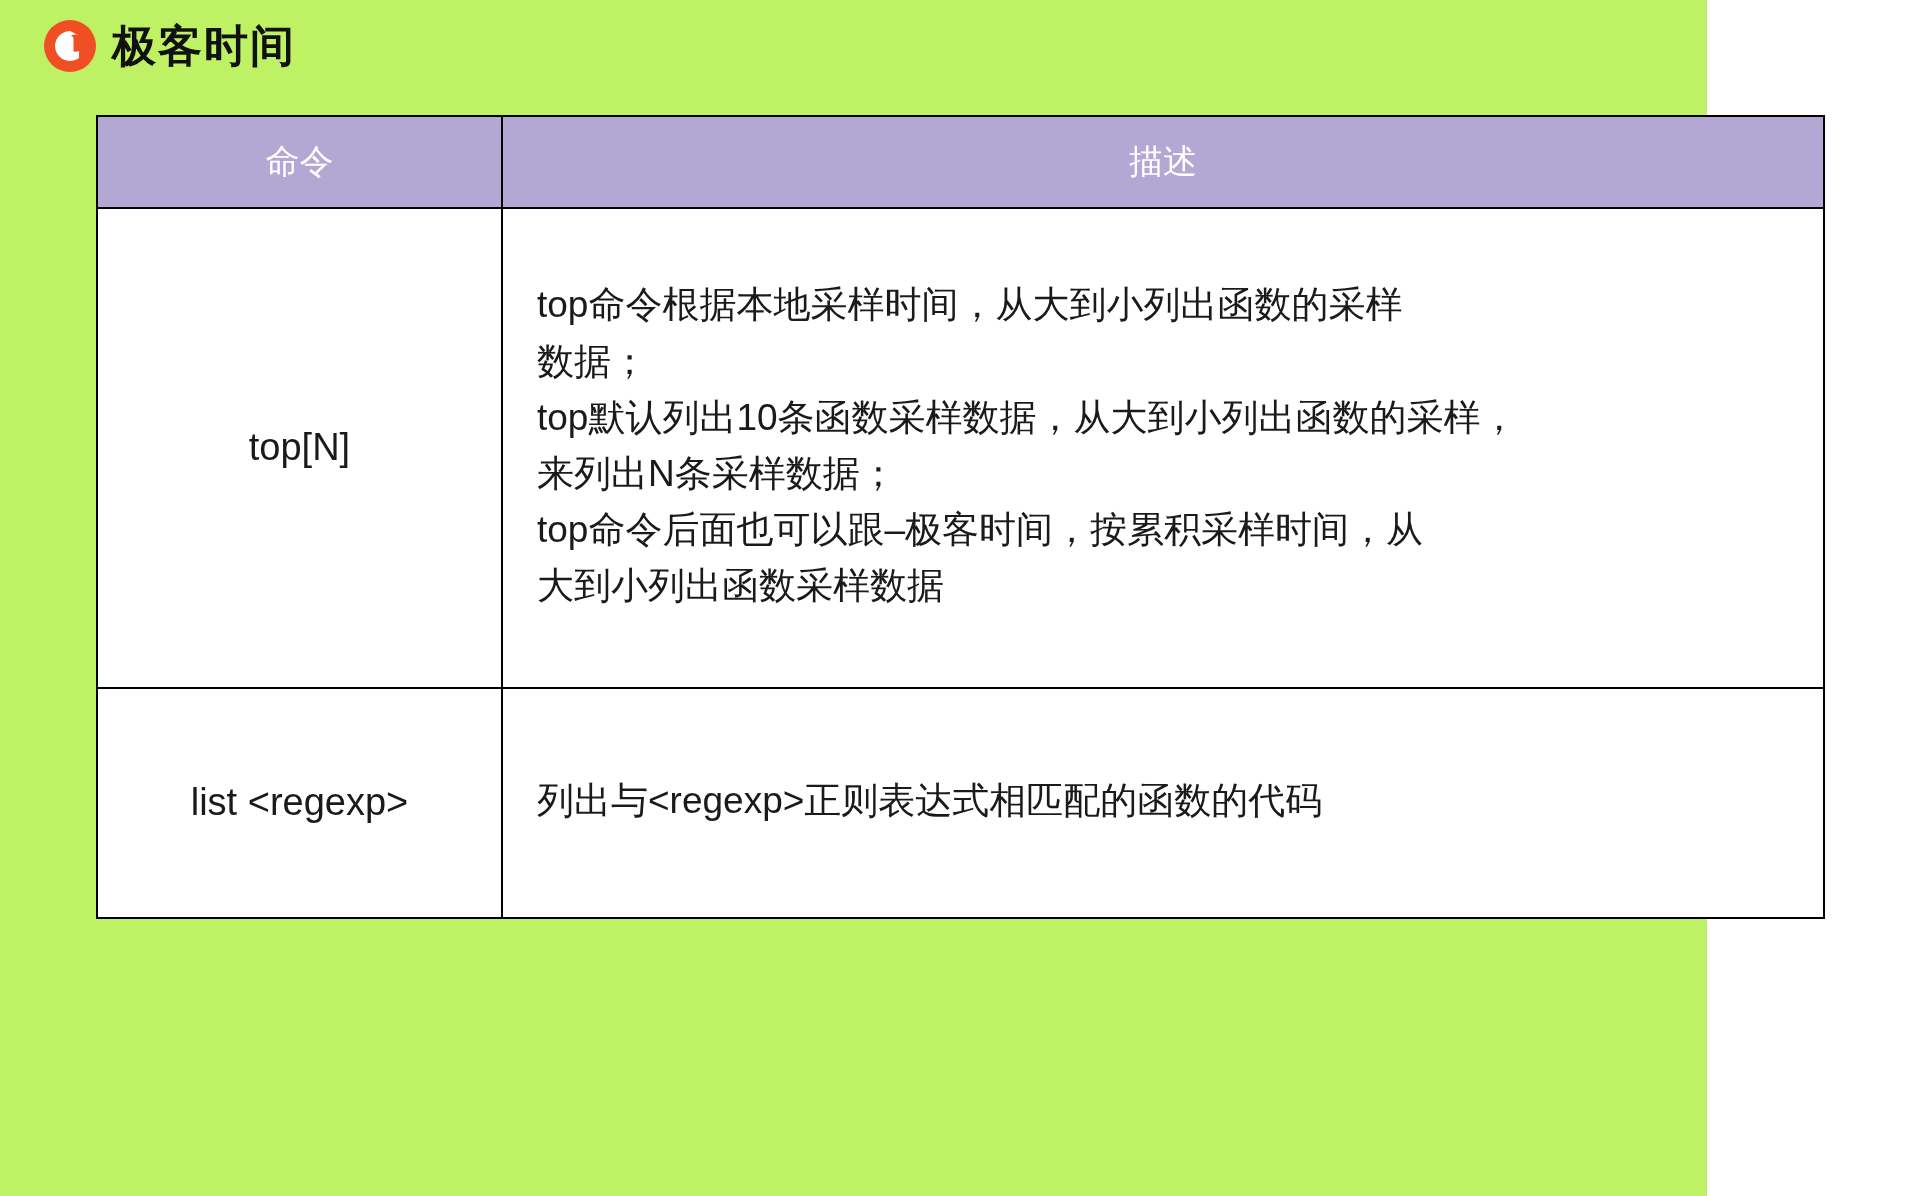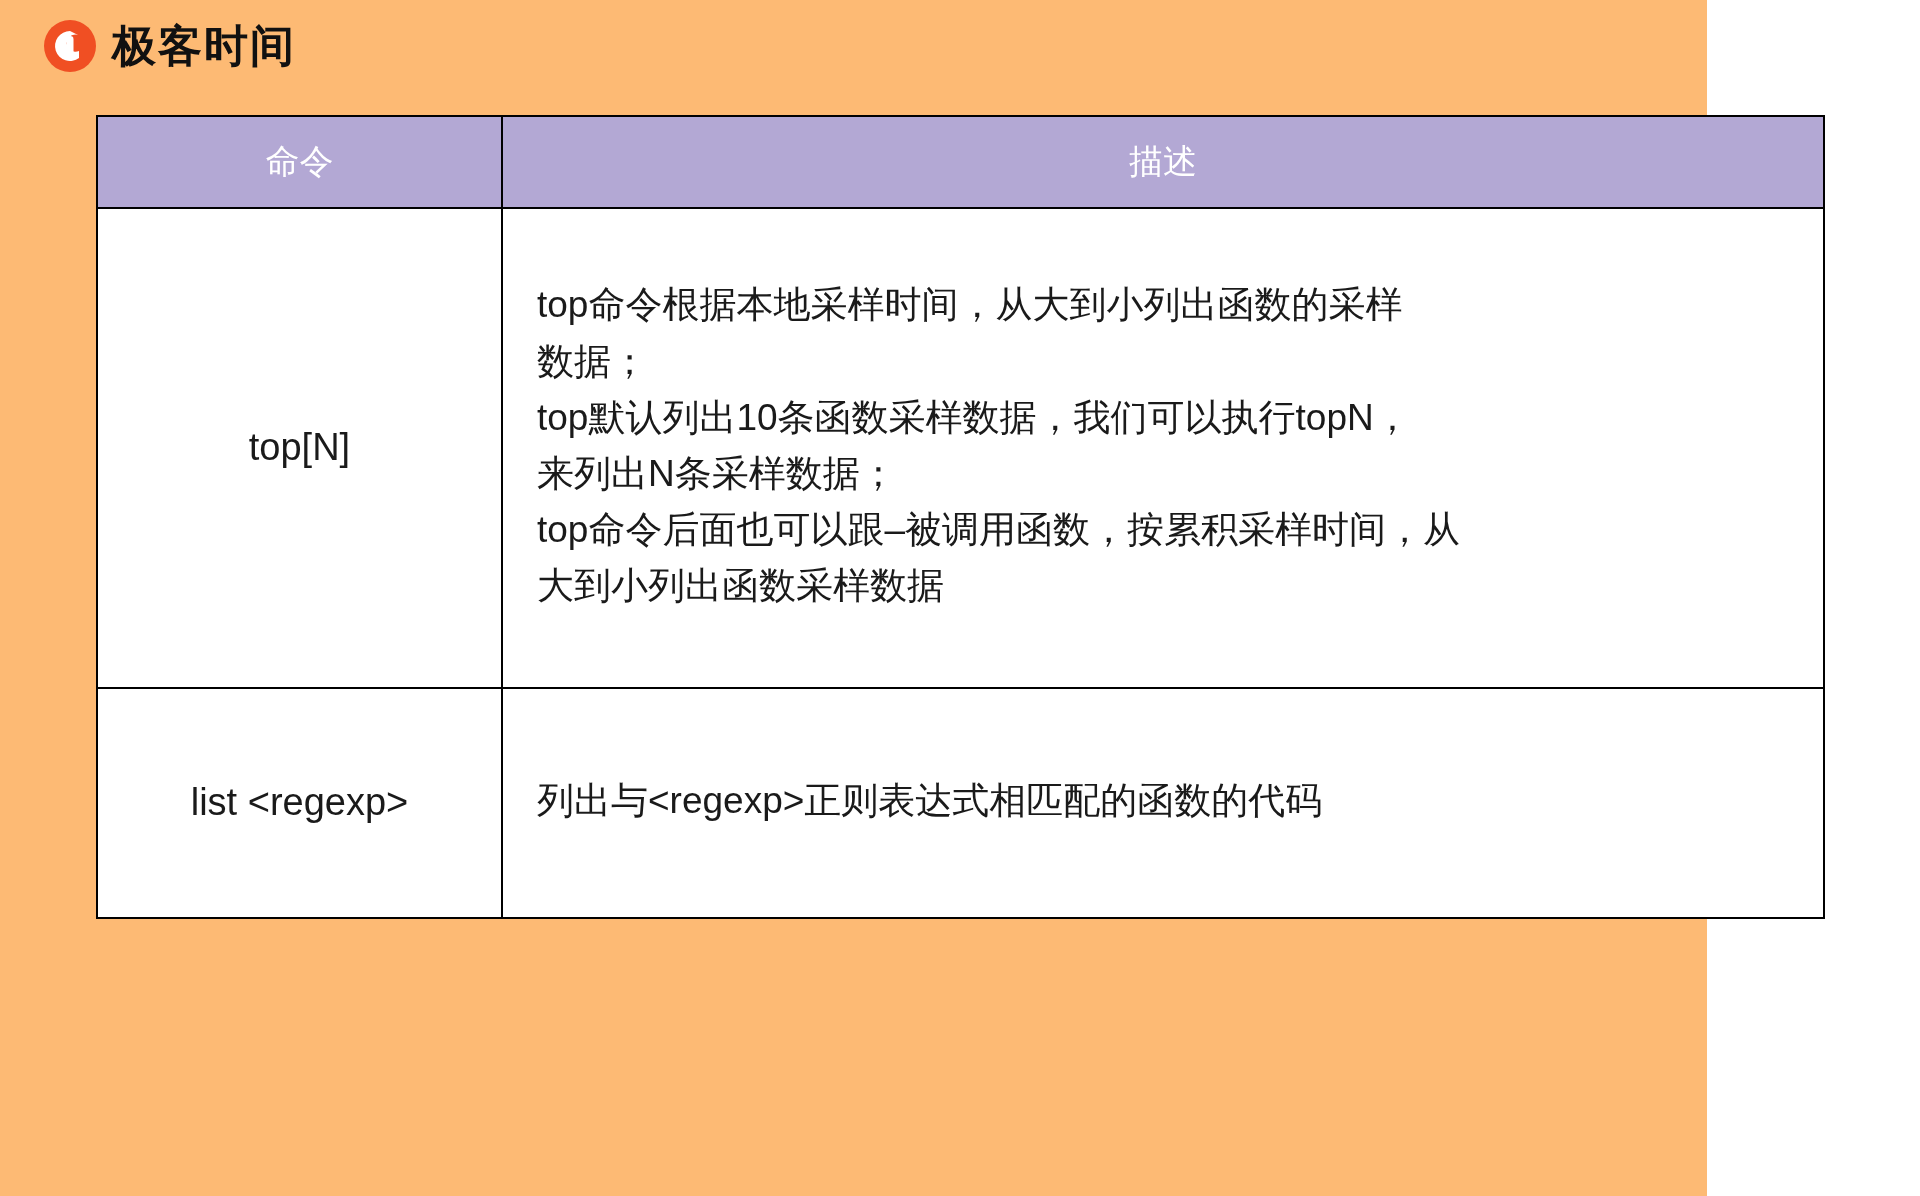--- a/index.html
+++ b/index.html
@@ -12,21 +12,21 @@
     height: 1196px;
     font-family: "Liberation Sans", "DejaVu Sans", sans-serif;
     color: #1a1a1a;
     overflow: hidden;
   }
 
   .page {
     position: relative;
     width: 1707px;
     height: 1196px;
-    background: #fdba74;
+    background: #bef264;
   }
 
   
   .brand {
     position: absolute;
     left: 42px;
     top: 18px;
     display: flex;
     align-items: center;
     gap: 14px;
@@ -123,23 +123,23 @@
           <th>命令</th>
           <th>描述</th>
         </tr>
       </thead>
       <tbody>
         <tr class="row-top">
           <td class="cmd-cell">top[N]</td>
           <td class="desc-cell">
             <span class="desc-line">top命令根据本地采样时间，从大到小列出函数的采样</span>
             <span class="desc-line">数据；</span>
-            <span class="desc-line">top默认列出10条函数采样数据，我们可以执行topN，</span>
+            <span class="desc-line">top默认列出10条函数采样数据，从大到小列出函数的采样，</span>
             <span class="desc-line">来列出N条采样数据；</span>
-            <span class="desc-line">top命令后面也可以跟–被调用函数，按累积采样时间，从</span>
+            <span class="desc-line">top命令后面也可以跟–极客时间，按累积采样时间，从</span>
             <span class="desc-line">大到小列出函数采样数据</span>
           </td>
         </tr>
         <tr class="row-list">
           <td class="cmd-cell">list &lt;regexp&gt;</td>
           <td class="desc-cell">
             <span class="desc-line">列出与&lt;regexp&gt;正则表达式相匹配的函数的代码</span>
           </td>
         </tr>
       </tbody>

